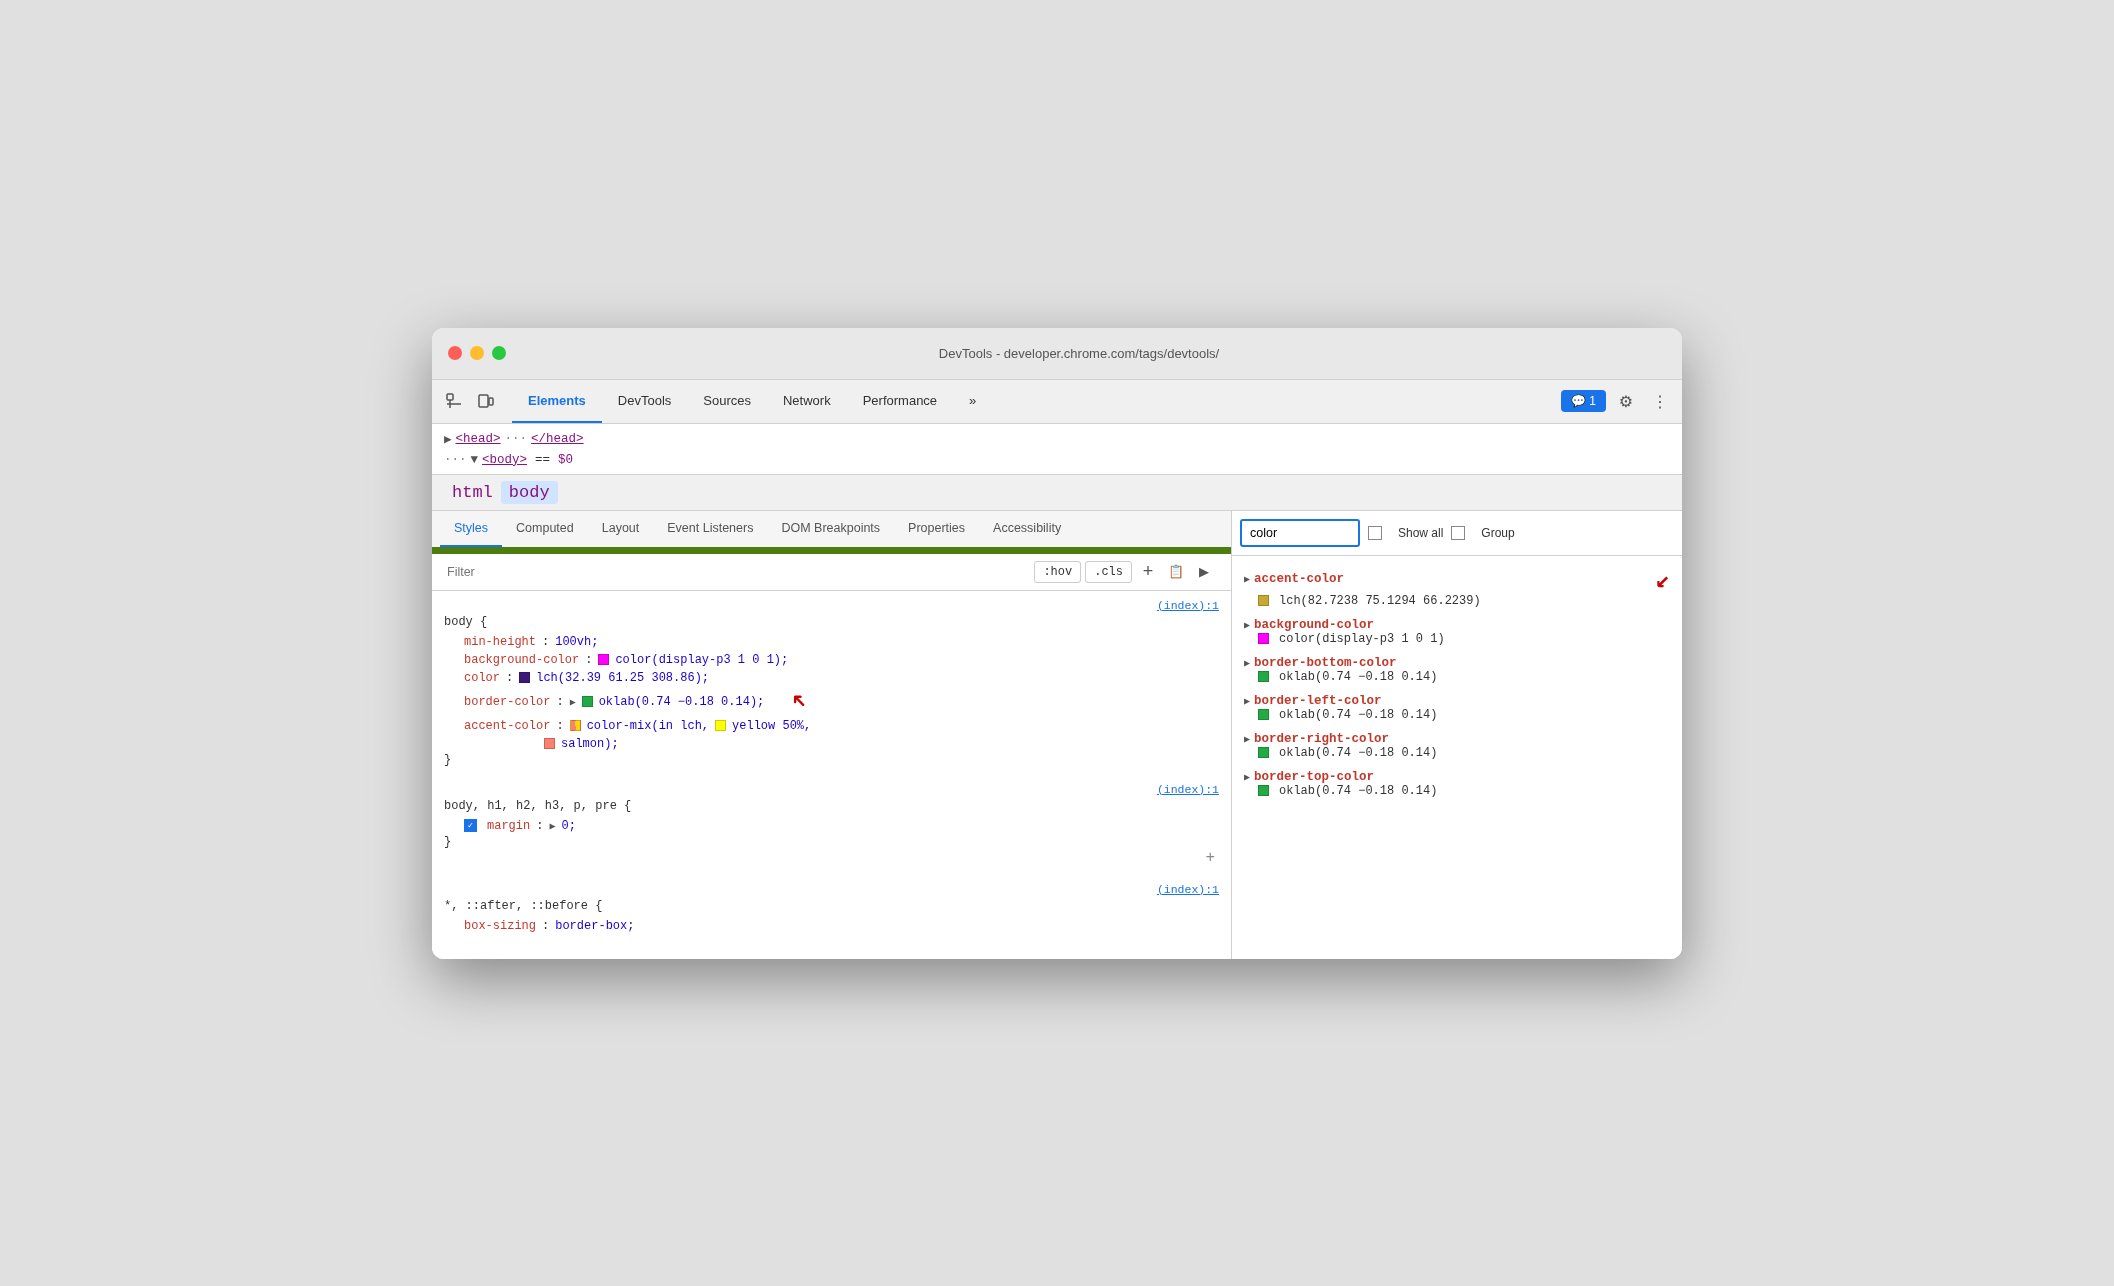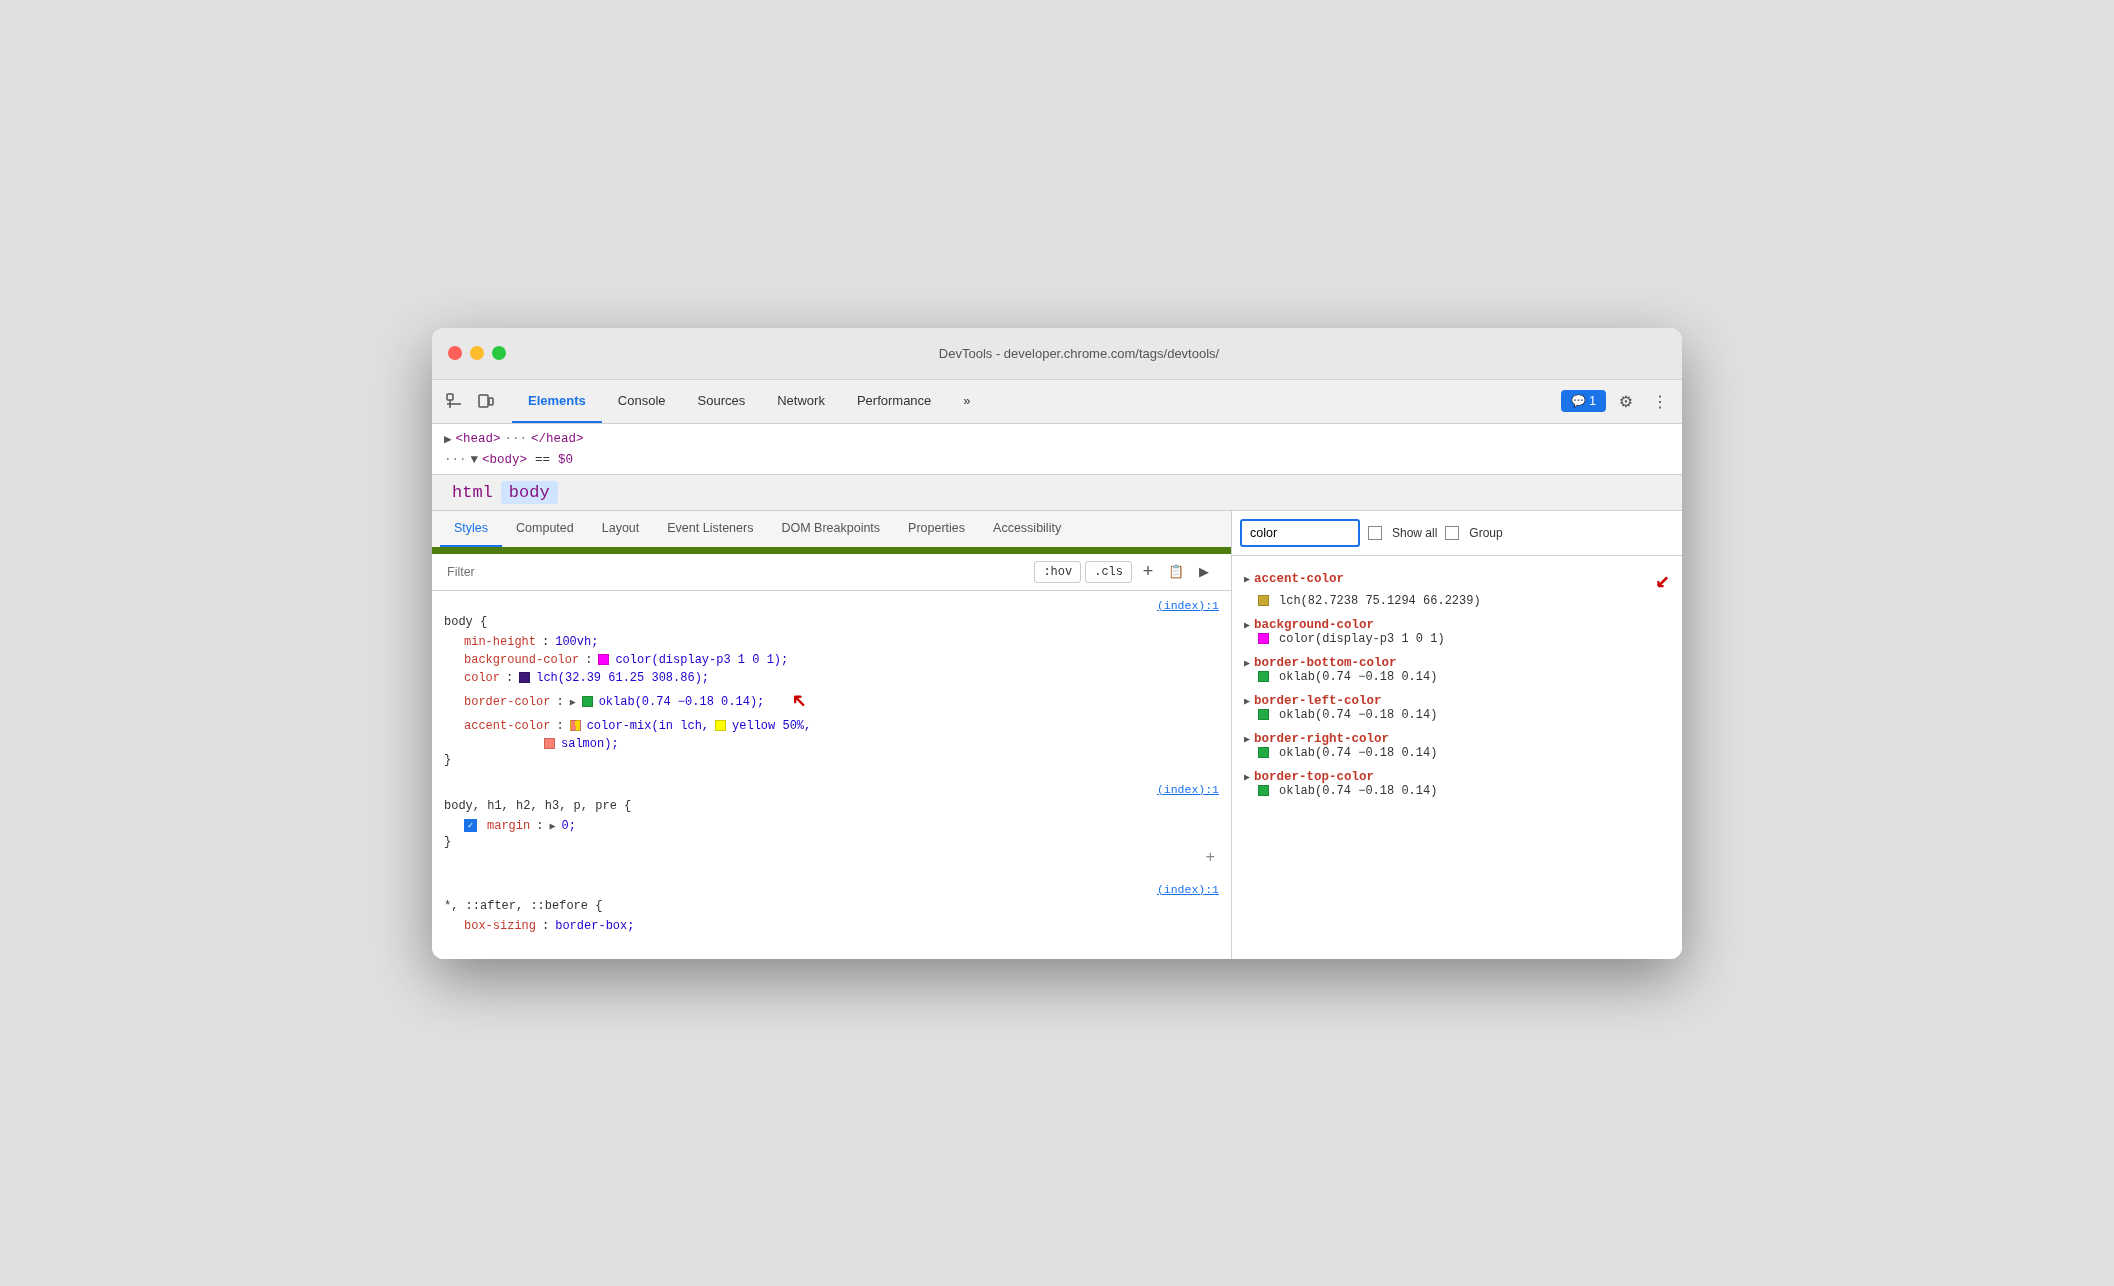--- a/index.html
+++ b/index.html
@@ -141,21 +141,21 @@
       font-family: 'Courier New', monospace;
       font-size: 12.5px;
     }
     .html-tree-line {
       display: flex;
       align-items: center;
       gap: 4px;
       padding: 3px 0;
       color: #333;
     }
-    .html-tag { color: #881280; }
+    .html-tag { color: #881280; text-decoration: underline; }
     .html-ellipsis { color: #888; }
     .dom-equals { color: #333; margin: 0 4px; }
     .dom-dollar { color: #881280; }
 
     
     .breadcrumb-bar {
       background: #f0f0f0;
       border-bottom: 1px solid #d0d0d0;
       padding: 6px 12px;
       display: flex;
@@ -349,21 +349,21 @@
       border: 2px solid #1a73e8;
       border-radius: 3px;
       padding: 5px 8px;
       font-size: 12.5px;
       outline: none;
       width: 120px;
     }
     .computed-checkbox-group {
       display: flex;
       align-items: center;
-      gap: 10px;
+      gap: 16px;
       font-size: 12px;
       color: #333;
     }
     .computed-checkbox {
       width: 14px;
       height: 14px;
       border: 1px solid #888;
       background: white;
       cursor: pointer;
     }
@@ -444,21 +444,21 @@
         <button class="toolbar-icon-btn">
           <svg width="16" height="16" viewBox="0 0 16 16" fill="none">
             <rect x="1" y="2" width="9" height="12" rx="1" stroke="#555" stroke-width="1.5" fill="none"></rect>
             <rect x="11" y="5" width="4" height="7" rx="1" stroke="#555" stroke-width="1.5" fill="none"></rect>
           </svg>
         </button>
       </div>
 
       <div class="toolbar-tabs">
         <div class="toolbar-tab active">Elements</div>
-        <div class="toolbar-tab">Console</div>
+        <div class="toolbar-tab">DevTools</div>
         <div class="toolbar-tab">Sources</div>
         <div class="toolbar-tab">Network</div>
         <div class="toolbar-tab">Performance</div>
         <div class="toolbar-tab">»</div>
       </div>
 
       <div class="toolbar-right">
         <div class="chat-badge">💬 1</div>
         <div class="settings-btn">⚙</div>
         <div class="more-btn">⋮</div>

